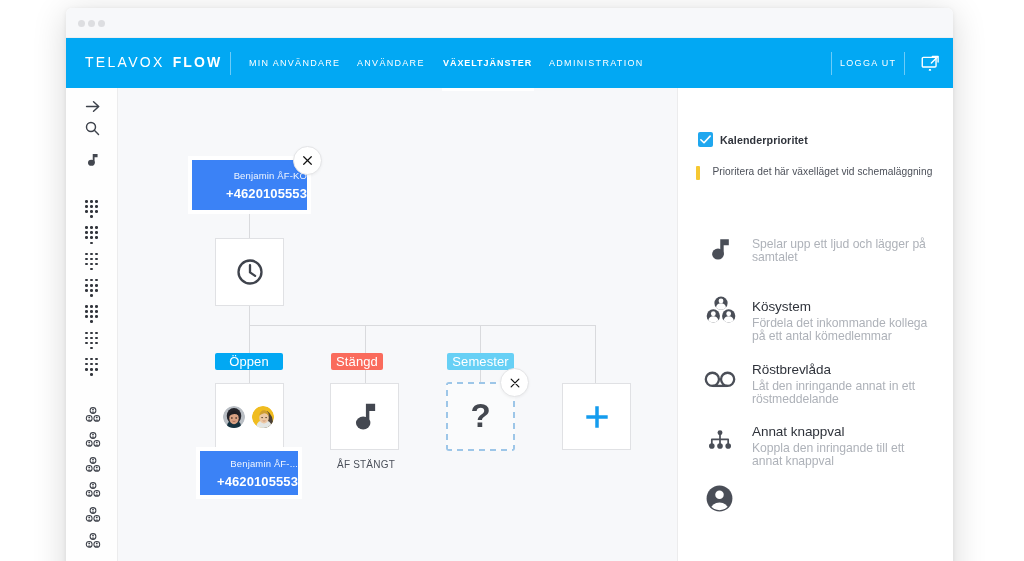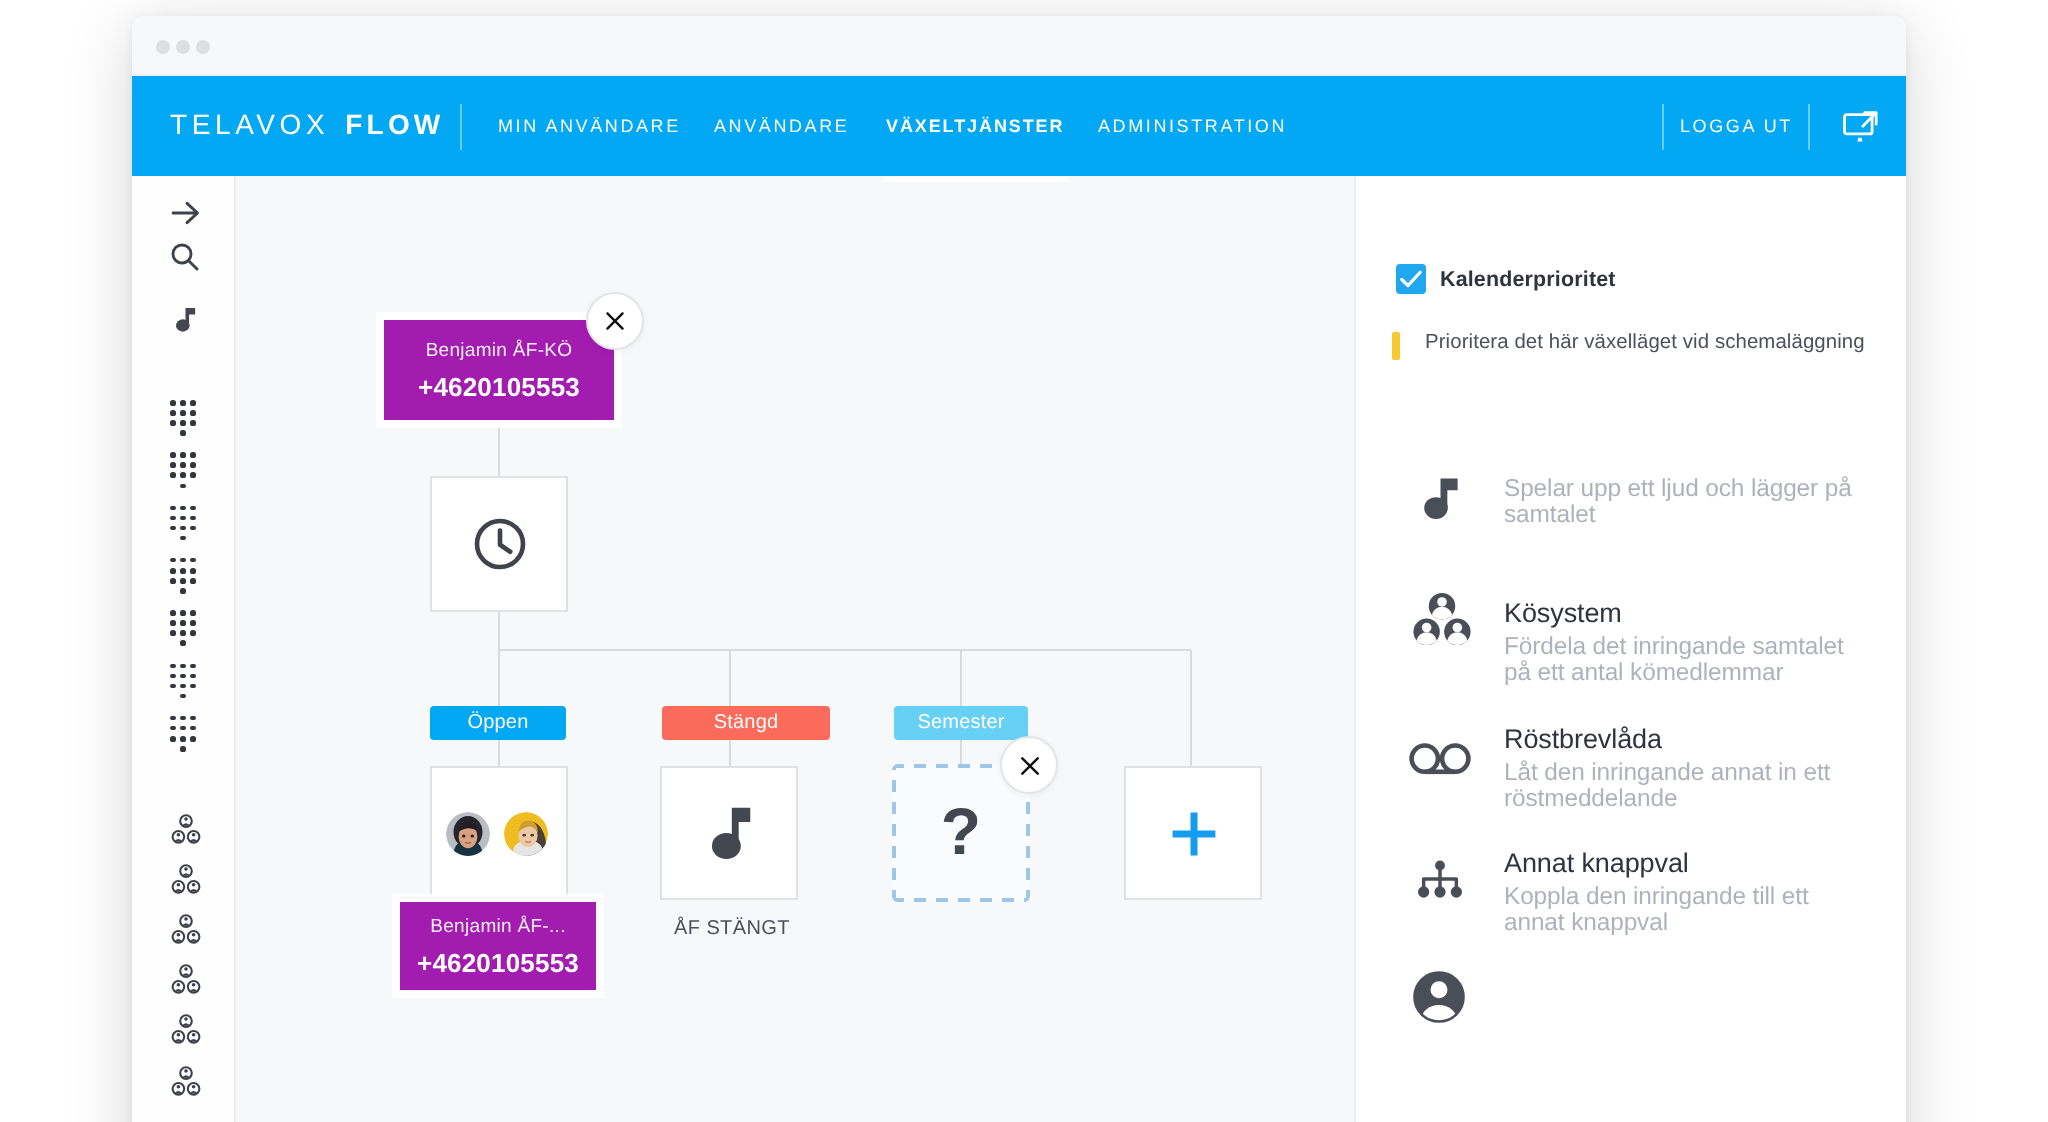--- a/index.html
+++ b/index.html
@@ -29,29 +29,29 @@
   .railicon { position:absolute; left:0; width:52px; display:flex; justify-content:center; }
   .dialpad { position:absolute; left:19px; width:13px; height:17px; }
   .dialpad i { position:absolute; width:2.6px; height:2.6px; border-radius:50%; background:#33363d; }
   .teamicon { position:absolute; left:18.5px; width:16px; height:16px; }
   .teamicon svg { display:block; }
 
   
   .canvas { overflow:hidden; }
   .flow { position:absolute; left:0; top:0; width:100%; height:100%; }
   .flow svg.wires { position:absolute; left:0; top:0; width:100%; height:100%; }
-  .bluecard { position:absolute; z-index:3; background:#a21caf; color:#fff; text-align:center;
+  .bluecard { position:absolute; z-index:3; background:#3b82f6; color:#fff; text-align:right;
     box-shadow:0 0 0 4px rgba(255,255,255,0.95); }
   .bluecard .nm { font-size:9.5px; opacity:.92; letter-spacing:.15px; line-height:12px; }
   .bluecard .num { font-size:13px; font-weight:bold; letter-spacing:.1px; line-height:16px; margin-top:4px; }
   .closebtn { position:absolute; z-index:4; border-radius:50%; background:#fff; border:1px solid #e3e4e6;
     display:flex; align-items:center; justify-content:center; box-shadow:0 1px 3px rgba(0,0,0,.05); }
   .whitebox { position:absolute; z-index:2; background:#fff; border:1px solid #e0e1e4;
     display:flex; align-items:center; justify-content:center; }
-  .badge { position:absolute; height:17px; z-index:2; border-radius:2px; color:#fff; font-size:10px;
+  .badge { position:absolute; height:17px; z-index:2; border-radius:2px; color:#fff; font-size:13px;
     display:flex; align-items:center; justify-content:center; letter-spacing:.1px; }
   .dashbox { position:absolute; z-index:2; border-radius:3px; background:#fafbfc;
     display:flex; align-items:center; justify-content:center;
     background-image:
       repeating-linear-gradient(90deg,#9dc6e8 0 6px,transparent 6px 11px),
       repeating-linear-gradient(90deg,#9dc6e8 0 6px,transparent 6px 11px),
       repeating-linear-gradient(0deg,#9dc6e8 0 6px,transparent 6px 11px),
       repeating-linear-gradient(0deg,#9dc6e8 0 6px,transparent 6px 11px);
     background-size:100% 2px, 100% 2px, 2px 100%, 2px 100%;
     background-position:0 0, 0 100%, 0 0, 100% 0;
@@ -352,21 +352,21 @@
             <ellipse cx="20.2" cy="23.2" rx="1.7" ry="1.4" fill="#473722"></ellipse>
             <ellipse cx="28.2" cy="23.2" rx="1.7" ry="1.4" fill="#473722"></ellipse>
             <path d="M21.2 29.4 q2.9 1.8 5.8 0" stroke="#bb7d63" stroke-width="1.3" fill="none"></path>
           </svg>
         </div>
         <div class="bluecard" style="left:82px;top:363px;width:98px;height:44px;padding-top:7px">
           <div class="nm">Benjamin ÅF-...</div>
           <div class="num">+4620105553</div>
         </div>
 
-        <div class="badge" style="left:213px;top:265px;width:84px;background:#fa6b5c">Stängd</div>
+        <div class="badge" style="left:213px;top:265px;width:52px;background:#fa6b5c">Stängd</div>
         <div class="whitebox" style="left:212px;top:295px;width:69px;height:67px">
           <svg viewBox="0 0 26 30" width="31" height="35.5" style="margin-left:3px;margin-top:1px">
             <path d="M12.5 20.5 V4.1 L20.3 4.1 V10.1 L15.4 10.1 V20.5 Z" fill="#434750"></path>
             <ellipse cx="10.2" cy="20.3" rx="6.1" ry="5.5" fill="#434750"></ellipse>
           </svg>
         </div>
         <div class="caption" style="left:204px;top:371px;width:88px">ÅF STÄNGT</div>
 
         <div class="badge" style="left:329px;top:265px;width:67px;background:#67d0f5">Semester</div>
         <div class="dashbox" style="left:328px;top:294px;width:69px;height:69px">
@@ -419,21 +419,21 @@
                 <circle cx="7.8" cy="19.6" r="6.2" fill="#4a4e57"></circle>
                 <circle cx="7.8" cy="17.6" r="2.25" fill="#fff"></circle>
                 <path d="M3.0999999999999996 23.643513323831147 a4.8 4.8 0 0 1 9.4 0 A6.2 6.2 0 0 1 3.0999999999999996 23.643513323831147 z" fill="#fff"></path>
                 <circle cx="22.2" cy="19.6" r="6.2" fill="#4a4e57"></circle>
                 <circle cx="22.2" cy="17.6" r="2.25" fill="#fff"></circle>
                 <path d="M17.5 23.643513323831147 a4.8 4.8 0 0 1 9.4 0 A6.2 6.2 0 0 1 17.5 23.643513323831147 z" fill="#fff"></path>
               </svg>
             </div>
             <div class="optbody">
               <div class="opttitle">Kösystem</div>
-              <div class="optdesc">Fördela det inringande samtalet på ett antal kömedlemmar</div>
+              <div class="optdesc">Fördela det inkommande kollega på ett antal kömedlemmar</div>
             </div>
           </div>
           <div class="optrow" style="top:127px">
             <div class="opticon" style="transform:translate(1px,6px)">
               <svg viewBox="0 0 34 22" width="32" height="20.7">
                 <g fill="none" stroke="#4a4e57" stroke-width="2.45">
                   <circle cx="8.9" cy="9.9" r="7.0"></circle>
                   <circle cx="25.1" cy="9.9" r="7.0"></circle>
                   <path d="M8.9 16.9 H25.1"></path>
                 </g>

